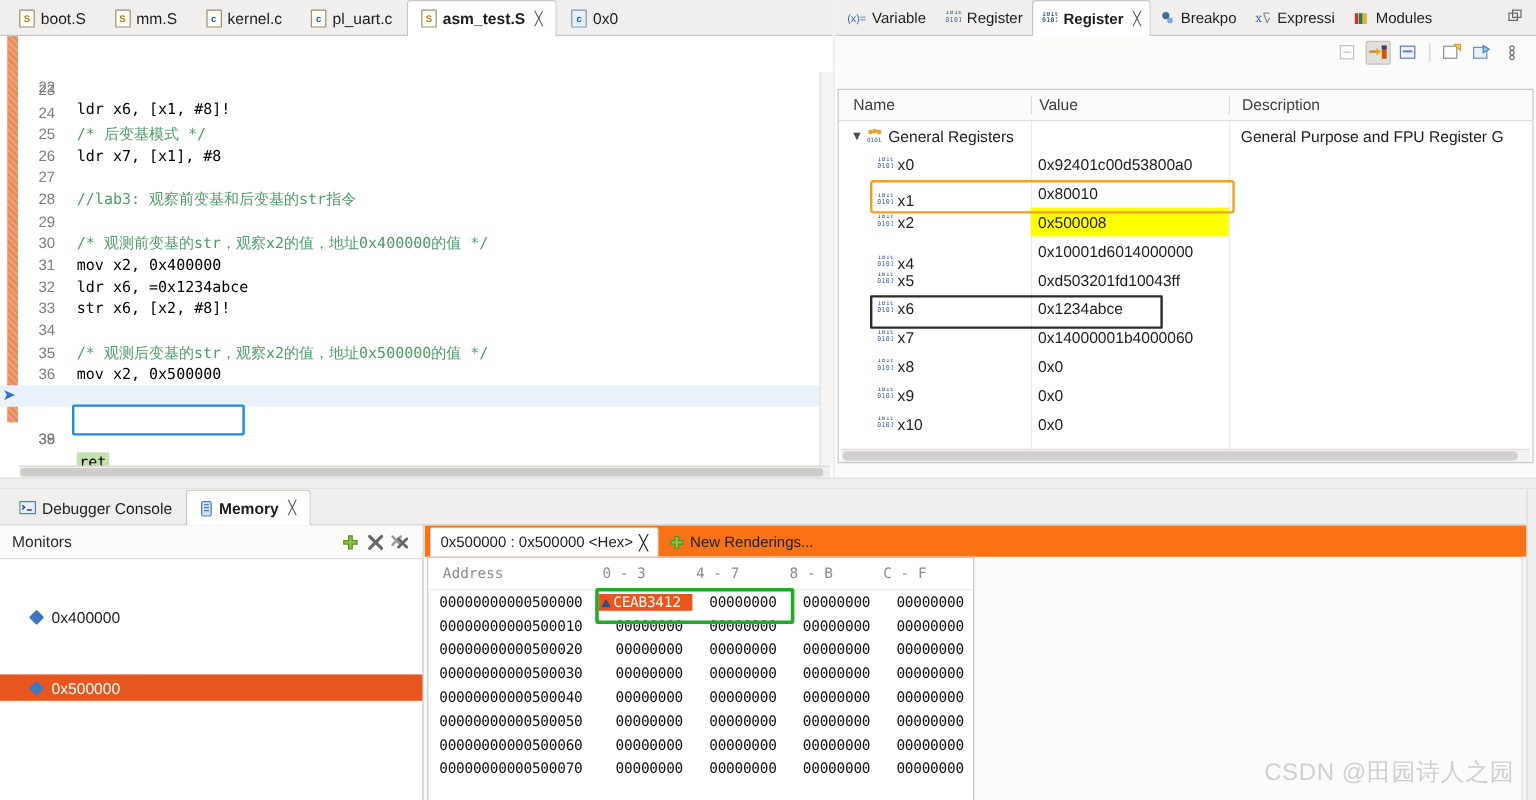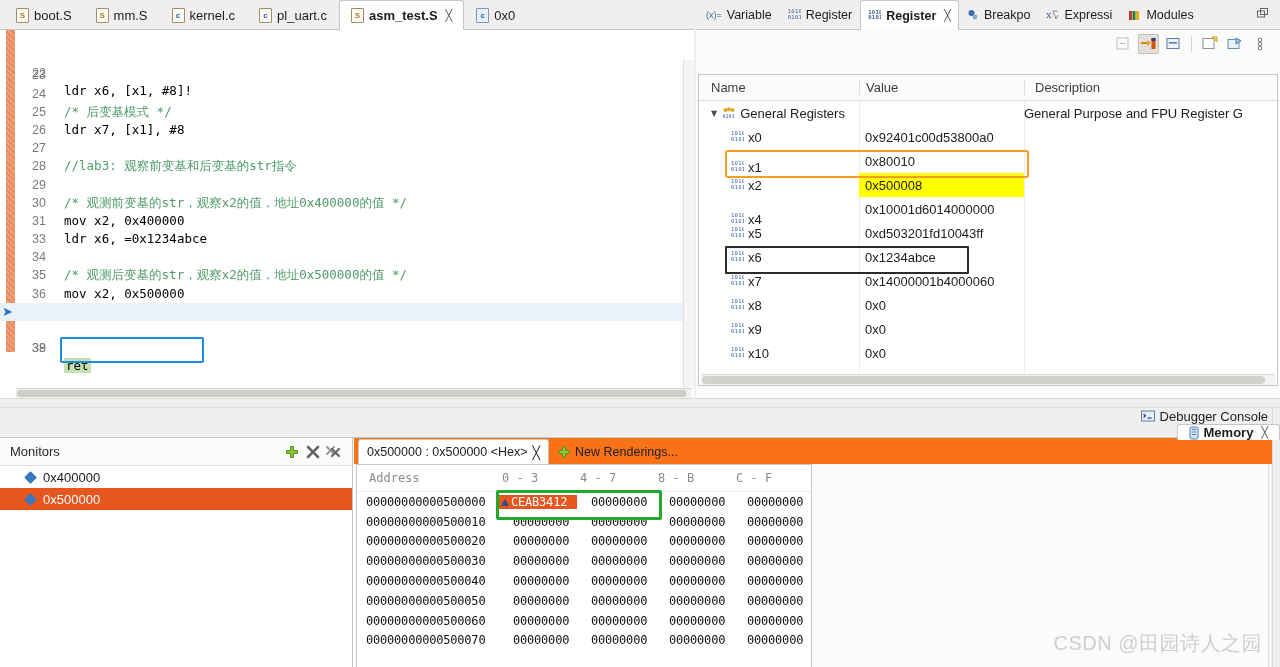--- a/index.html
+++ b/index.html
@@ -207,21 +207,21 @@
   .reg-head .c3 { flex: 1; padding-left: 10px; box-sizing: border-box; border-left: 1px solid #e0ddda; }
   .reg-row {
     display: flex; height: 24px; align-items: center;
     font-size: 13px; position: relative;
   }
   .reg-row .c1 {
     width: 160px; padding-left: 12px; box-sizing: border-box;
     display: flex; align-items: center; gap: 4px; overflow: hidden; white-space: nowrap;
   }
   .reg-row .c2 { width: 165px; padding-left: 6px; box-sizing: border-box; white-space: nowrap; }
-  .reg-row .c3 { flex: 1; padding-left: 0; box-sizing: border-box; white-space: nowrap; overflow: hidden; }
+  .reg-row .c3 { flex: 1; padding-left: 10px; box-sizing: border-box; white-space: nowrap; overflow: hidden; }
   .col-sep {
     position: absolute; top: 0; bottom: 0; width: 1px; background: #ececea;
   }
   .tri { font-size: 8px; color: #4a4a4a; margin-right: 1px; font-family: "DejaVu Sans", sans-serif; }
   .grp-icon {
     width: 14px; height: 12px; font-size: 5.5px; line-height: 5.5px;
     color: #2f5ca0; text-align: center; font-family: "DejaVu Sans Mono", monospace;
   }
   .reg-hilite-orange {
     position: absolute;
@@ -251,42 +251,42 @@
     position: absolute; left: 0; top: 398px; width: 1280px; height: 10px;
     background: #f0efee; border-top: 1px solid #dedbd8; border-bottom: 1px solid #dedbd8;
     box-sizing: border-box;
   }
 
   
   .bottom-pane {
     position: absolute; left: 0; top: 408px; width: 1280px; height: 259px;
     background: #fbfbfa;
   }
-  .bottom-pane .tabbar { padding-left: 4px; flex-direction: column; }
+  .bottom-pane .tabbar { padding-left: 4px; }
   .mem-toolbar {
     position: absolute; right: 0; top: 30px; height: 28px;
     display: flex; align-items: center; gap: 3px; padding-right: 8px;
   }
   .monitors-pane {
     position: absolute; left: 0; top: 30px; width: 353px; bottom: 0;
     background: #ffffff;
     border-right: 1px solid #c8c5c2;
     box-sizing: border-box;
   }
   .monitors-head {
     height: 28px; background: #fbfbfa;
     display: flex; align-items: center;
     padding: 0 8px 0 10px;
     border-bottom: 1px solid #e0ddda;
     box-sizing: border-box;
   }
   .monitors-head .title { flex: 1; font-size: 13px; color: #2a2a2a; }
   .mon-row {
     height: 22px; display: flex; align-items: center; gap: 8px;
-    padding-left: 26px; font-size: 13px; color: #1c1c1c;
+    padding-left: 26px; font-size: 13px; color: #1c1c1c; margin-top: 37px;
   }
   .mon-row.selected { background: #e8561f; color: #ffffff; }
   .diamond {
     width: 9px; height: 9px; background: #3b78bd;
     transform: rotate(45deg); border-radius: 1px;
     display: inline-block;
   }
   .mem-view {
     position: absolute; left: 354px; top: 30px; right: 0; bottom: 0;
     background: #fbfbfa;
@@ -435,20 +435,24 @@
         <span class="lnum">29</span>
         <span class="ctext comment">/* 观测前变基的str，观察x2的值，地址0x400000的值 */</span>
       </div>
       <div class="codeline">
         <span class="lnum">30</span>
         <span class="ctext">mov x2, 0x400000</span>
       </div>
       <div class="codeline">
         <span class="lnum">31</span>
         <span class="ctext">ldr x6, =0x1234abce</span>
+      </div>
+      <div class="codeline">
+        <span class="lnum">32</span>
+        <span class="ctext">str x6, [x2, #8]!</span>
       </div>
       <div class="codeline">
         <span class="lnum">33</span>
         <span class="ctext"></span>
       </div>
       <div class="codeline">
         <span class="lnum">34</span>
         <span class="ctext comment">/* 观测后变基的str，观察x2的值，地址0x500000的值 */</span>
       </div>
       <div class="codeline">

